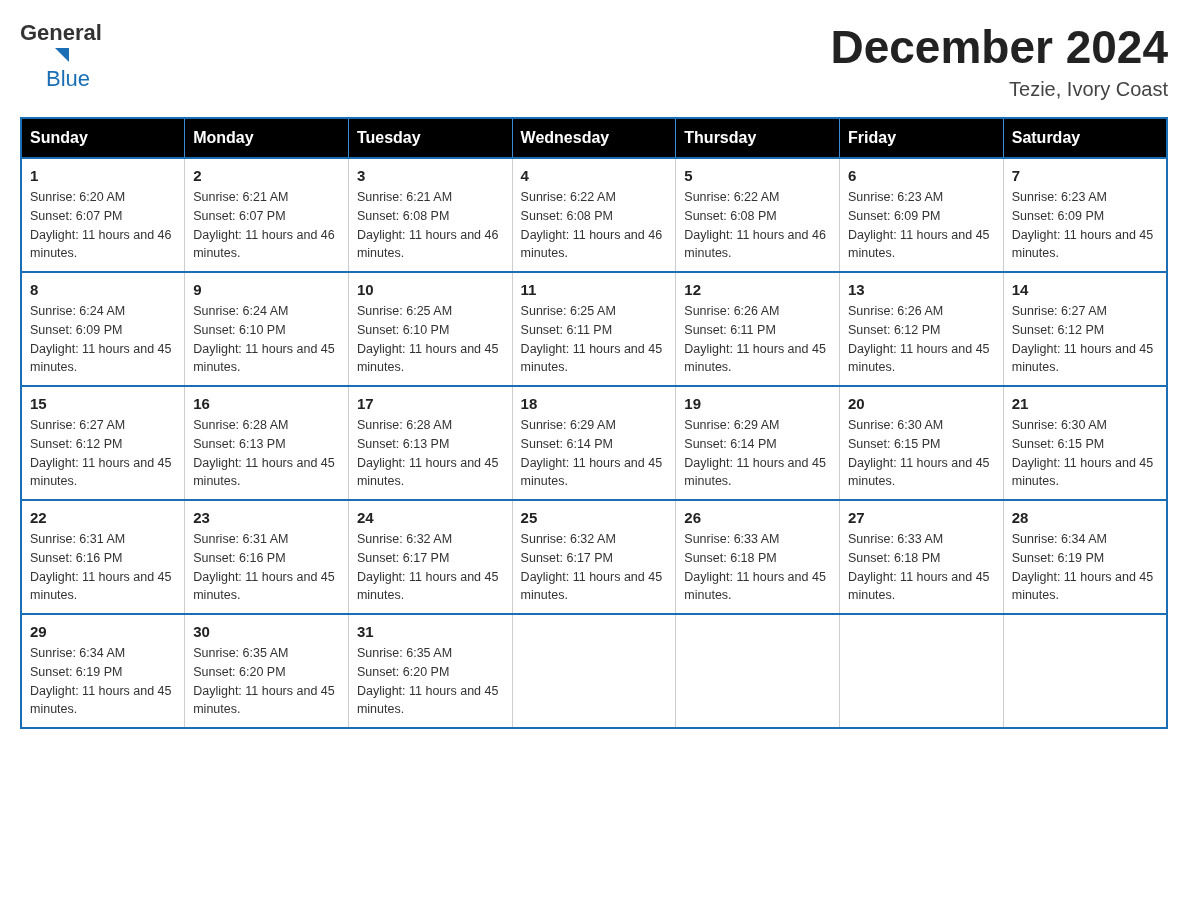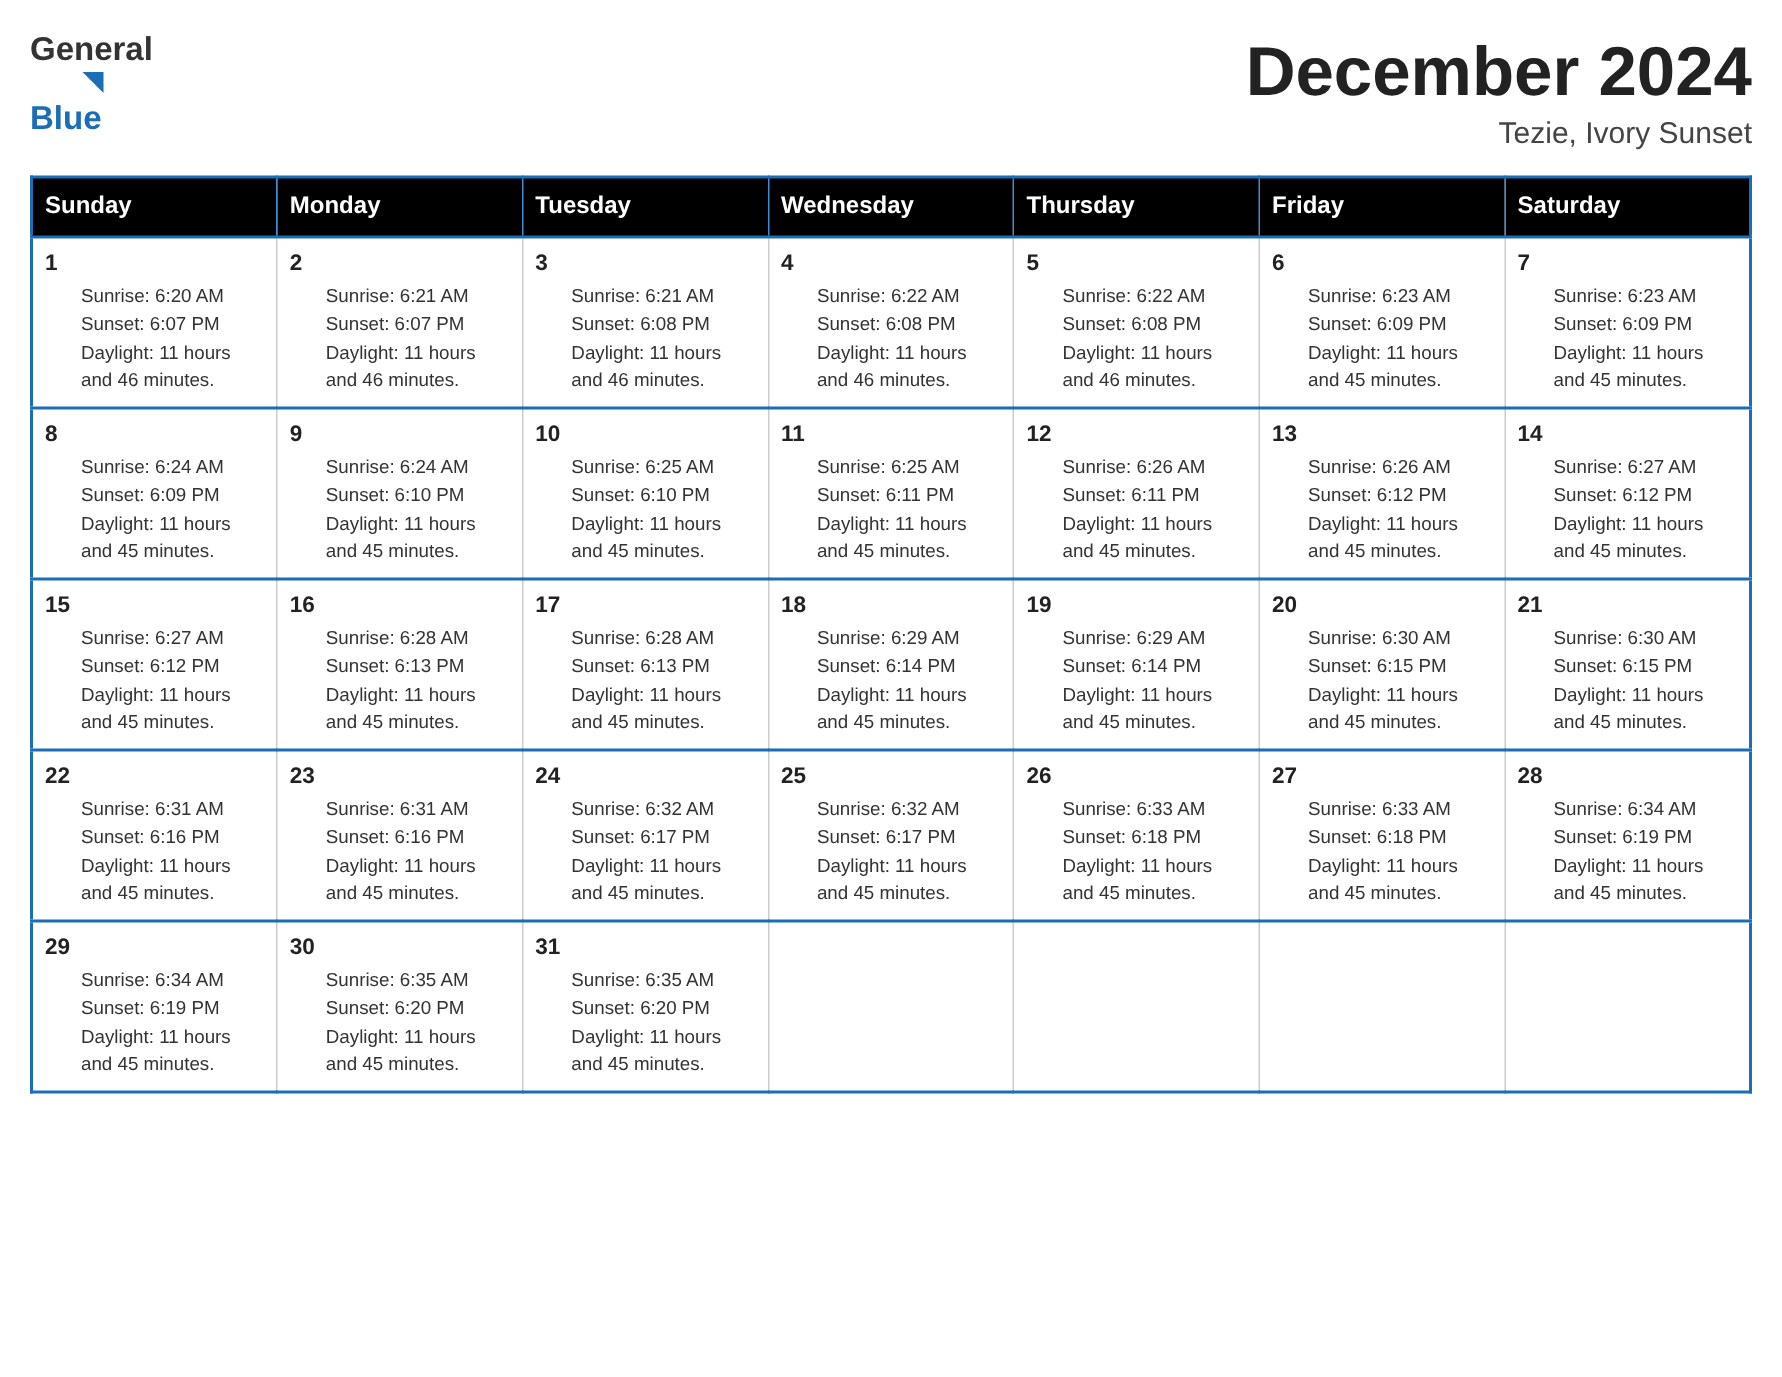--- a/index.html
+++ b/index.html
@@ -22,24 +22,25 @@
       align-items: flex-start;
     }
     .logo-general {
       font-size: 22px;
       font-weight: bold;
       color: #333;
       letter-spacing: 0;
     }
     .logo-blue {
       font-size: 22px;
-      font-weight: bold;
+      font-weight: normal;
       color: #1a6eb5;
       display: flex;
       align-items: center;
+      margin-left: 26px;
     }
     .title-block {
       text-align: right;
     }
     .month-title {
       font-size: 46px;
       font-weight: bold;
       color: #222;
     }
     .location {
@@ -84,42 +85,41 @@
       font-size: 15px;
       font-weight: bold;
       color: #222;
       display: block;
       margin-bottom: 4px;
     }
     .day-info {
       font-size: 12.5px;
       line-height: 1.5;
       color: #333;
-      margin-left: 24px;
     }
     .empty-cell {
       background: #fff;
     }
   </style>
 </head>
 <body>
 
 <div class="header">
   <div class="logo">
     <div style="display:flex;align-items:center;flex-direction:column;">
       <span class="logo-general">General</span>
       <svg width="22" height="22" viewBox="0 0 22 22" style="margin-left:2px;margin-top:-2px;">
         <polygon points="4,4 18,4 18,18" fill="#1a6eb5"></polygon>
       </svg>
     </div>
     <span class="logo-blue">Blue</span>
   </div>
   <div class="title-block">
     <div class="month-title">December 2024</div>
-    <div class="location">Tezie, Ivory Sunset</div>
+    <div class="location">Tezie, Ivory Coast</div>
   </div>
 </div>
 
 <table>
   <thead>
     <tr>
     <th>Sunday</th>
         <th>Monday</th>
         <th>Tuesday</th>
         <th>Wednesday</th>

